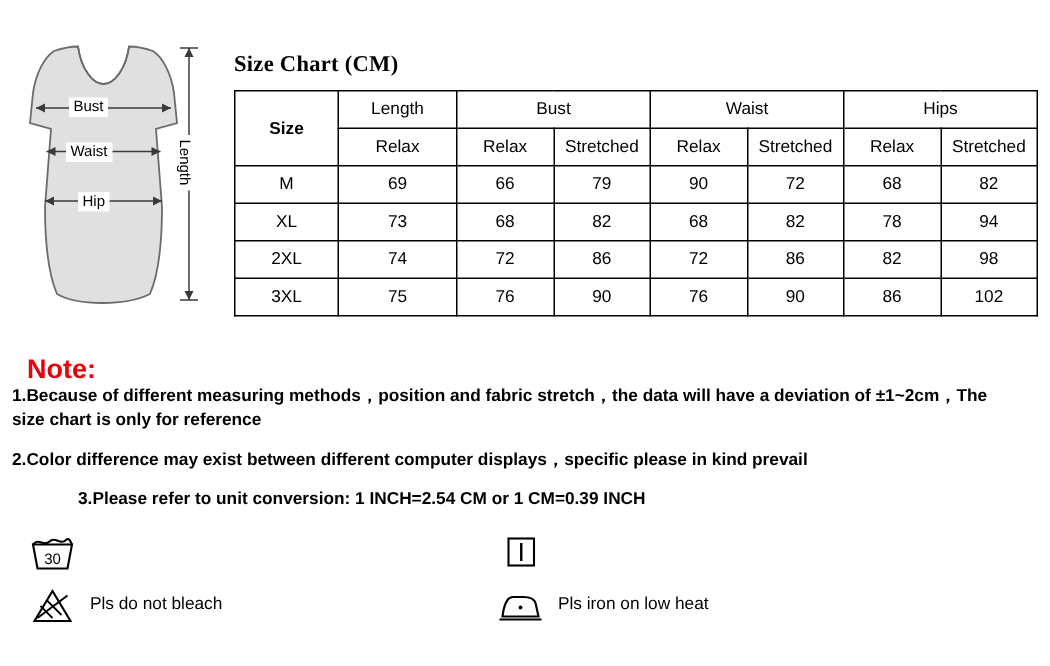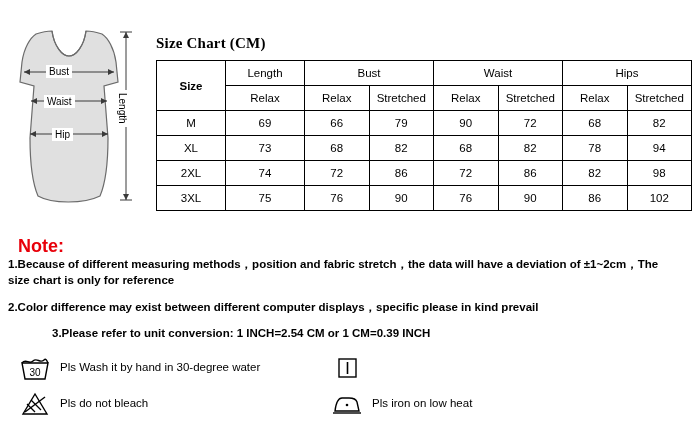--- a/index.html
+++ b/index.html
@@ -229,21 +229,20 @@
 <div class="note-line" id="note-line-2">3.Please refer to unit conversion: 1 INCH=2.54 CM or 1 CM=0.39 INCH</div>
 
 <div class="care-item" id="care-0">
   <span class="care-icon">
     <svg width="34" height="28" viewBox="0 0 34 28">
       <path d="M4 9 L30 9 L27 25 L7 25 Z" fill="none" stroke="#000" stroke-width="1.4"></path>
       <path d="M4 9 C8 4 11 11 15 7 C19 3 22 10 26 6 C28 4 29 7 30 9" fill="none" stroke="#000" stroke-width="1.4"></path>
       <text x="17" y="22" font-size="10" font-family="Liberation Sans, sans-serif" text-anchor="middle" fill="#000">30</text>
     </svg>
   </span>
-  <span>Pls Wash it by hand in 30-degree water</span>
 </div>
 
 <div class="care-item" id="care-1">
   <span class="care-icon">
     <svg width="34" height="28" viewBox="0 0 34 28">
       <rect x="9" y="5" width="17" height="18" fill="none" stroke="#000" stroke-width="1.4"></rect>
       <line x1="17.5" y1="8" x2="17.5" y2="20" stroke="#000" stroke-width="1.6"></line>
     </svg>
   </span>
 </div>

